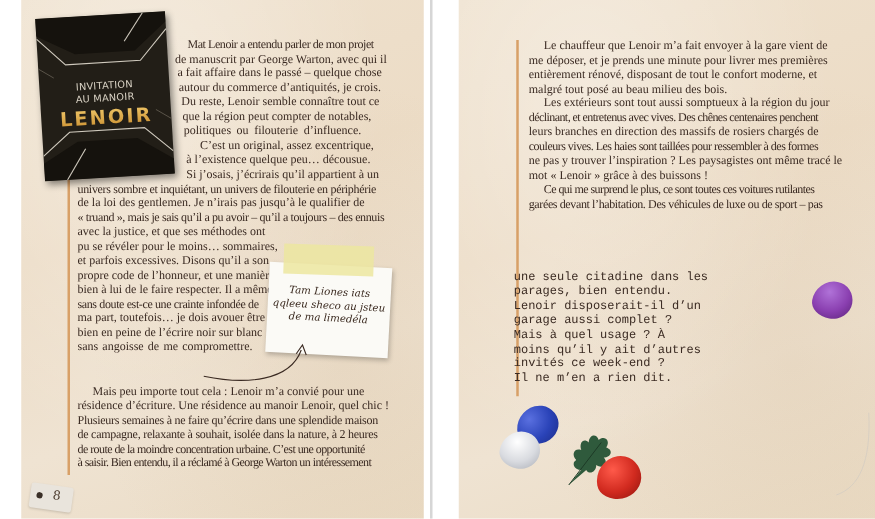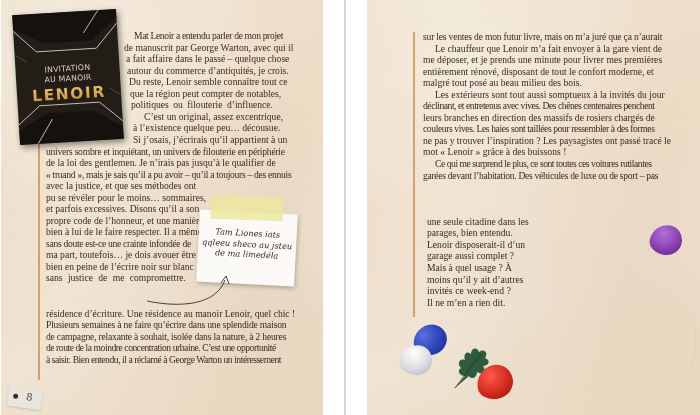--- a/index.html
+++ b/index.html
@@ -7,21 +7,21 @@
   body { position: relative; font-family: "DejaVu Serif", "Liberation Serif", serif; }
 
   .page {
     position: absolute; top: 0; height: 415px;
     background:
       radial-gradient(ellipse at 30% 20%, rgba(255,255,255,0.35), rgba(255,255,255,0) 60%),
       radial-gradient(ellipse at 80% 70%, rgba(200,170,130,0.18), rgba(200,170,130,0) 55%),
       linear-gradient(160deg, #efe2cf 0%, #ecdcc6 40%, #efe3d2 70%, #eadbc4 100%);
     overflow: hidden;
   }
-  .page-left { left: 1px; width: 322px; }
+  .page-left { left: 17px; width: 322px; }
   .page-right { left: 367px; width: 333px; }
   .gutter-line { position: absolute; left: 344px; top: 0; width: 2px; height: 415px; background: #d6d6d6; }
 
   .orange-rule { position: absolute; width: 1.5px; background: #d8a067; }
 
   .txt {
     position: absolute;
     font-family: "Liberation Serif", "DejaVu Serif", serif;
     font-size: 9.6px; line-height: 11.55px; color: #3a2a22;
     text-align: justify; text-align-last: left;
@@ -106,24 +106,25 @@
 
   <div class="txt" style="left:45px; top:180px; width:140px;">
     <span class="line">avec la justice, et que ses méthodes ont</span>
     <span class="line">pu se révéler pour le moins… sommaires,</span>
     <span class="line">et parfois excessives. Disons qu’il a son</span>
     <span class="line">propre code de l’honneur, et une manière</span>
     <span class="line">bien à lui de le faire respecter. Il a même</span>
     <span class="line" style="letter-spacing:-0.3px;">sans doute est-ce une crainte infondée de</span>
     <span class="line">ma part, toutefois… je dois avouer être</span>
     <span class="line">bien en peine de l’écrire noir sur blanc</span>
-    <span class="line">sans justice de me compromettre.</span>
+    <span class="line">sans angoisse de me compromettre.</span>
   </div>
 
   <div class="txt" style="left:45px; top:307.5px; width:227px;">
+    <span class="line" style="text-indent:12px;">Mais peu importe tout cela : Lenoir m’a convié pour une</span>
     <span class="line">résidence d’écriture. Une résidence au manoir Lenoir, quel chic !</span>
     <span class="line" style="letter-spacing:-0.2px;">Plusieurs semaines à ne faire qu’écrire dans une splendide maison</span>
     <span class="line" style="letter-spacing:-0.2px;">de campagne, relaxante à souhait, isolée dans la nature, à 2 heures</span>
     <span class="line" style="letter-spacing:-0.45px;">de route de la moindre concentration urbaine. C’est une opportunité</span>
     <span class="line" style="letter-spacing:-0.45px;">à saisir. Bien entendu, il a réclamé à George Warton un intéressement</span>
   </div>
 
   <div class="invite">
     <svg width="104" height="130" viewBox="0 0 104 130">
       <polygon points="0,0 104,0 104,8 78,30 30,30 0,14" fill="#15120d"></polygon>
@@ -159,36 +160,35 @@
     <div class="tag-num" style="left:18px;">8</div>
   </div>
 </div>
 
 <div class="gutter-line"></div>
 
 <div class="page page-right">
   <div class="orange-rule" style="left:46px; top:32px; height:285px;"></div>
 
   <div class="txt" style="left:56px; top:31px; width:224px;">
-    <span class="line" style="letter-spacing:-0.2px;">sur les ventes de mon futur livre, mais on m’a juré que ça n’aurait</span>
     <span class="line" style="text-indent:12px;">Le chauffeur que Lenoir m’a fait envoyer à la gare vient de</span>
     <span class="line">me déposer, et je prends une minute pour livrer mes premières</span>
     <span class="line">entièrement rénové, disposant de tout le confort moderne, et</span>
     <span class="line last">malgré tout posé au beau milieu des bois.</span>
-    <span class="line" style="text-indent:12px;">Les extérieurs sont tout aussi somptueux à la invités du jour</span>
+    <span class="line" style="text-indent:12px;">Les extérieurs sont tout aussi somptueux à la région du jour</span>
     <span class="line" style="letter-spacing:-0.45px;">déclinant, et entretenus avec vives. Des chênes centenaires penchent</span>
     <span class="line">leurs branches en direction des massifs de rosiers chargés de</span>
     <span class="line" style="letter-spacing:-0.4px;">couleurs vives. Les haies sont taillées pour ressembler à des formes</span>
-    <span class="line">ne pas y trouver l’inspiration ? Les paysagistes ont passé tracé le</span>
+    <span class="line">ne pas y trouver l’inspiration ? Les paysagistes ont même tracé le</span>
     <span class="line last">mot « Lenoir » grâce à des buissons !</span>
     <span class="line" style="text-indent:12px; letter-spacing:-0.45px;">Ce qui me surprend le plus, ce sont toutes ces voitures rutilantes</span>
     <span class="line" style="letter-spacing:-0.3px;">garées devant l’habitation. Des véhicules de luxe ou de sport – pas</span>
   </div>
 
-  <div class="txt" style="left:60px; top:215.8px; width:84px;">
+  <div class="txt" style="left:44px; top:215.8px; width:84px;font-family:Liberation Mono, monospace;">
     <span class="line">une seule citadine dans les</span>
     <span class="line">parages, bien entendu.</span>
     <span class="line">Lenoir disposerait-il d’un</span>
     <span class="line">garage aussi complet ?</span>
     <span class="line">Mais à quel usage ? À</span>
     <span class="line">moins qu’il y ait d’autres</span>
     <span class="line">invités ce week-end ?</span>
     <span class="line last">Il ne m’en a rien dit.</span>
   </div>
 

